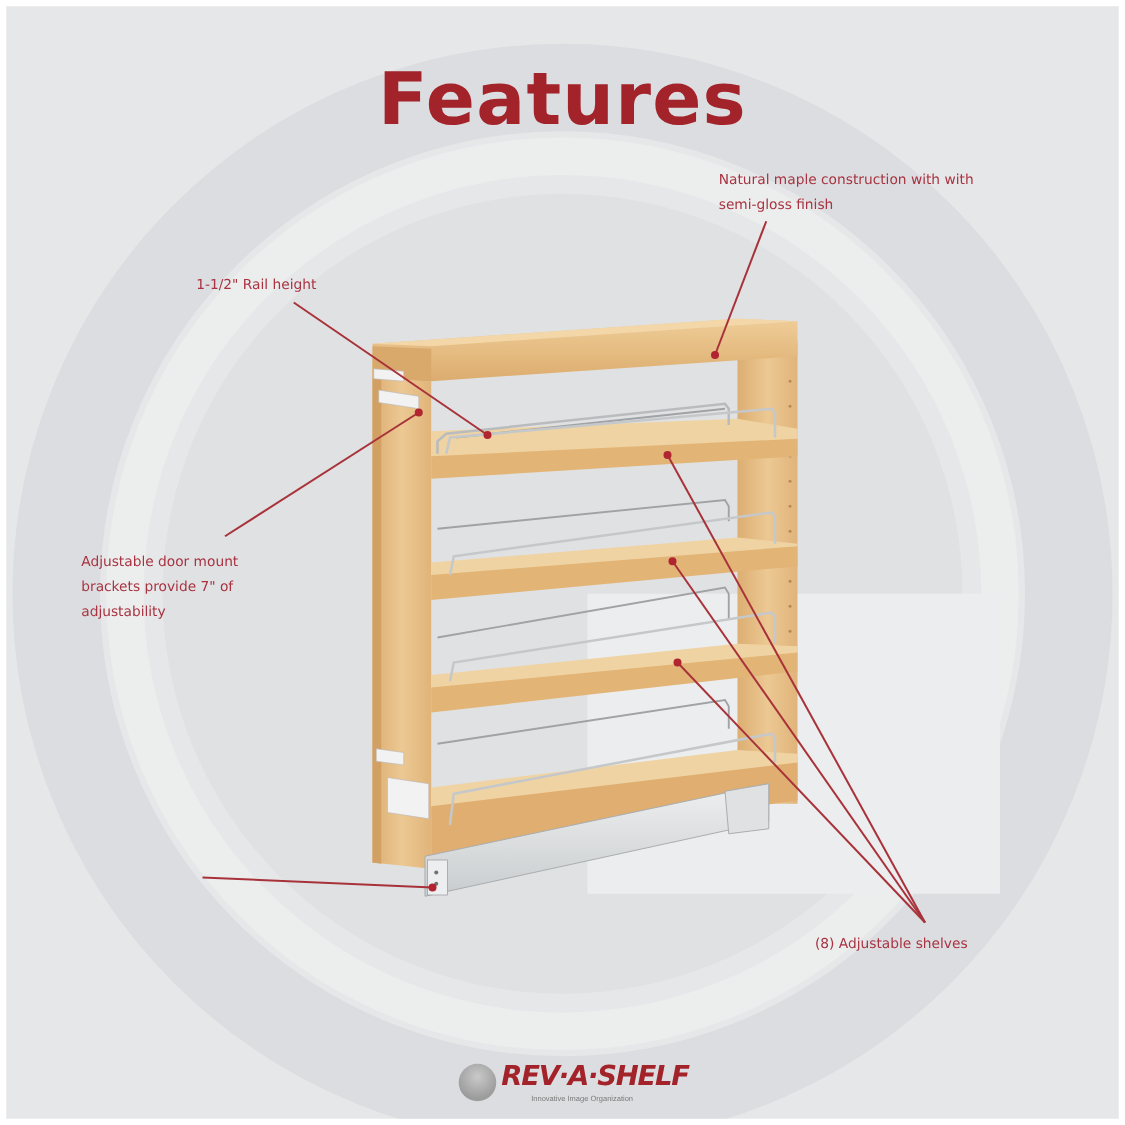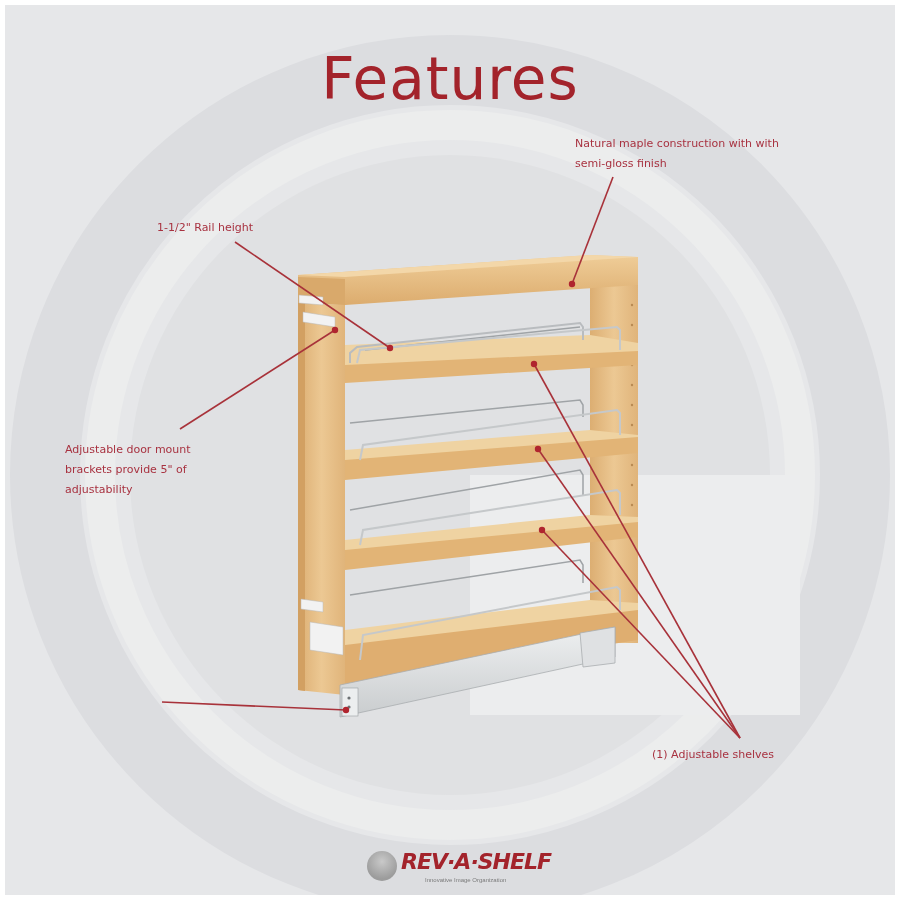--- a/index.html
+++ b/index.html
@@ -13,21 +13,21 @@
       width: 890px; height: 890px;
       margin: 5px;
       background: #e6e7e9;
       overflow: hidden;
     }
     .bg-rings { position: absolute; left: 0; top: 0; width: 890px; height: 890px; }
     .title {
       position: absolute; left: 0; top: 40px; width: 890px;
       text-align: center;
       font-family: "DejaVu Sans", sans-serif;
-      font-weight: normal;
+      font-weight: bold;
       font-size: 58px;
       letter-spacing: 1px;
       color: #a3232b;
     }
     .callout {
       position: absolute;
       color: #a83240;
       font-family: "DejaVu Sans", sans-serif;
       font-size: 11px;
       line-height: 20px;
@@ -173,23 +173,23 @@
       <circle cx="533" cy="444" r="3.2" stroke="none"></circle>
       <line x1="537" y1="525" x2="735" y2="733"></line>
       <circle cx="537" cy="525" r="3.2" stroke="none"></circle>
     </g>
   </svg>
 
   <div class="callout" style="left:570px; top:129px;">Natural maple construction with with
 semi-gloss finish</div>
   <div class="callout" style="left:152px; top:213px;">1-1/2" Rail height</div>
   <div class="callout" style="left:60px; top:435px;">Adjustable door mount
-brackets provide 5" of
+brackets provide 7" of
 adjustability</div>
-  <div class="callout" style="left:647px; top:740px;">(1) Adjustable shelves</div>
+  <div class="callout" style="left:647px; top:740px;">(8) Adjustable shelves</div>
 
   <div class="logo">
     <div class="logo-mark"></div>
     <div class="logo-text">REV·A·SHELF</div>
     <div class="logo-tagline">Innovative Image Organization</div>
   </div>
 
 </div>
 
 </body></html>

